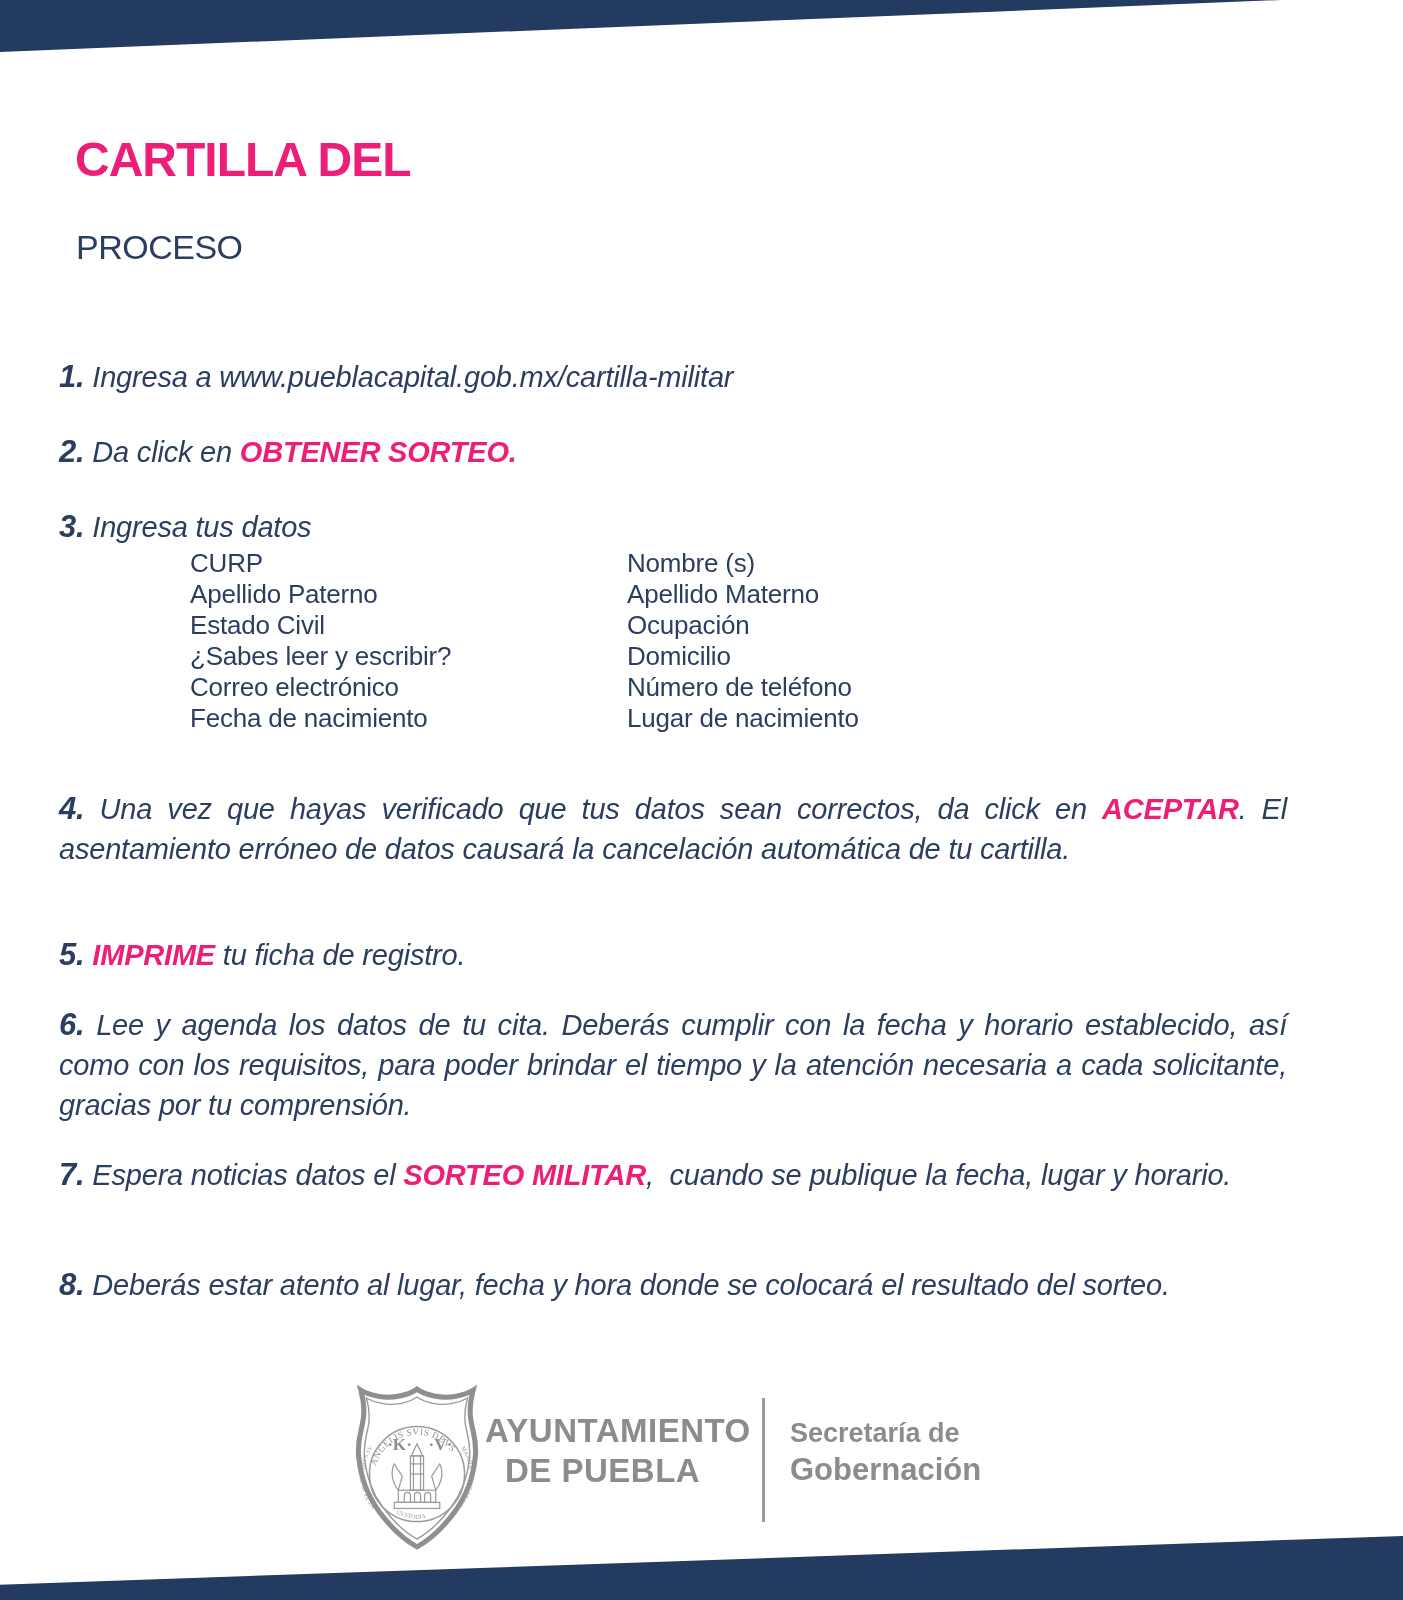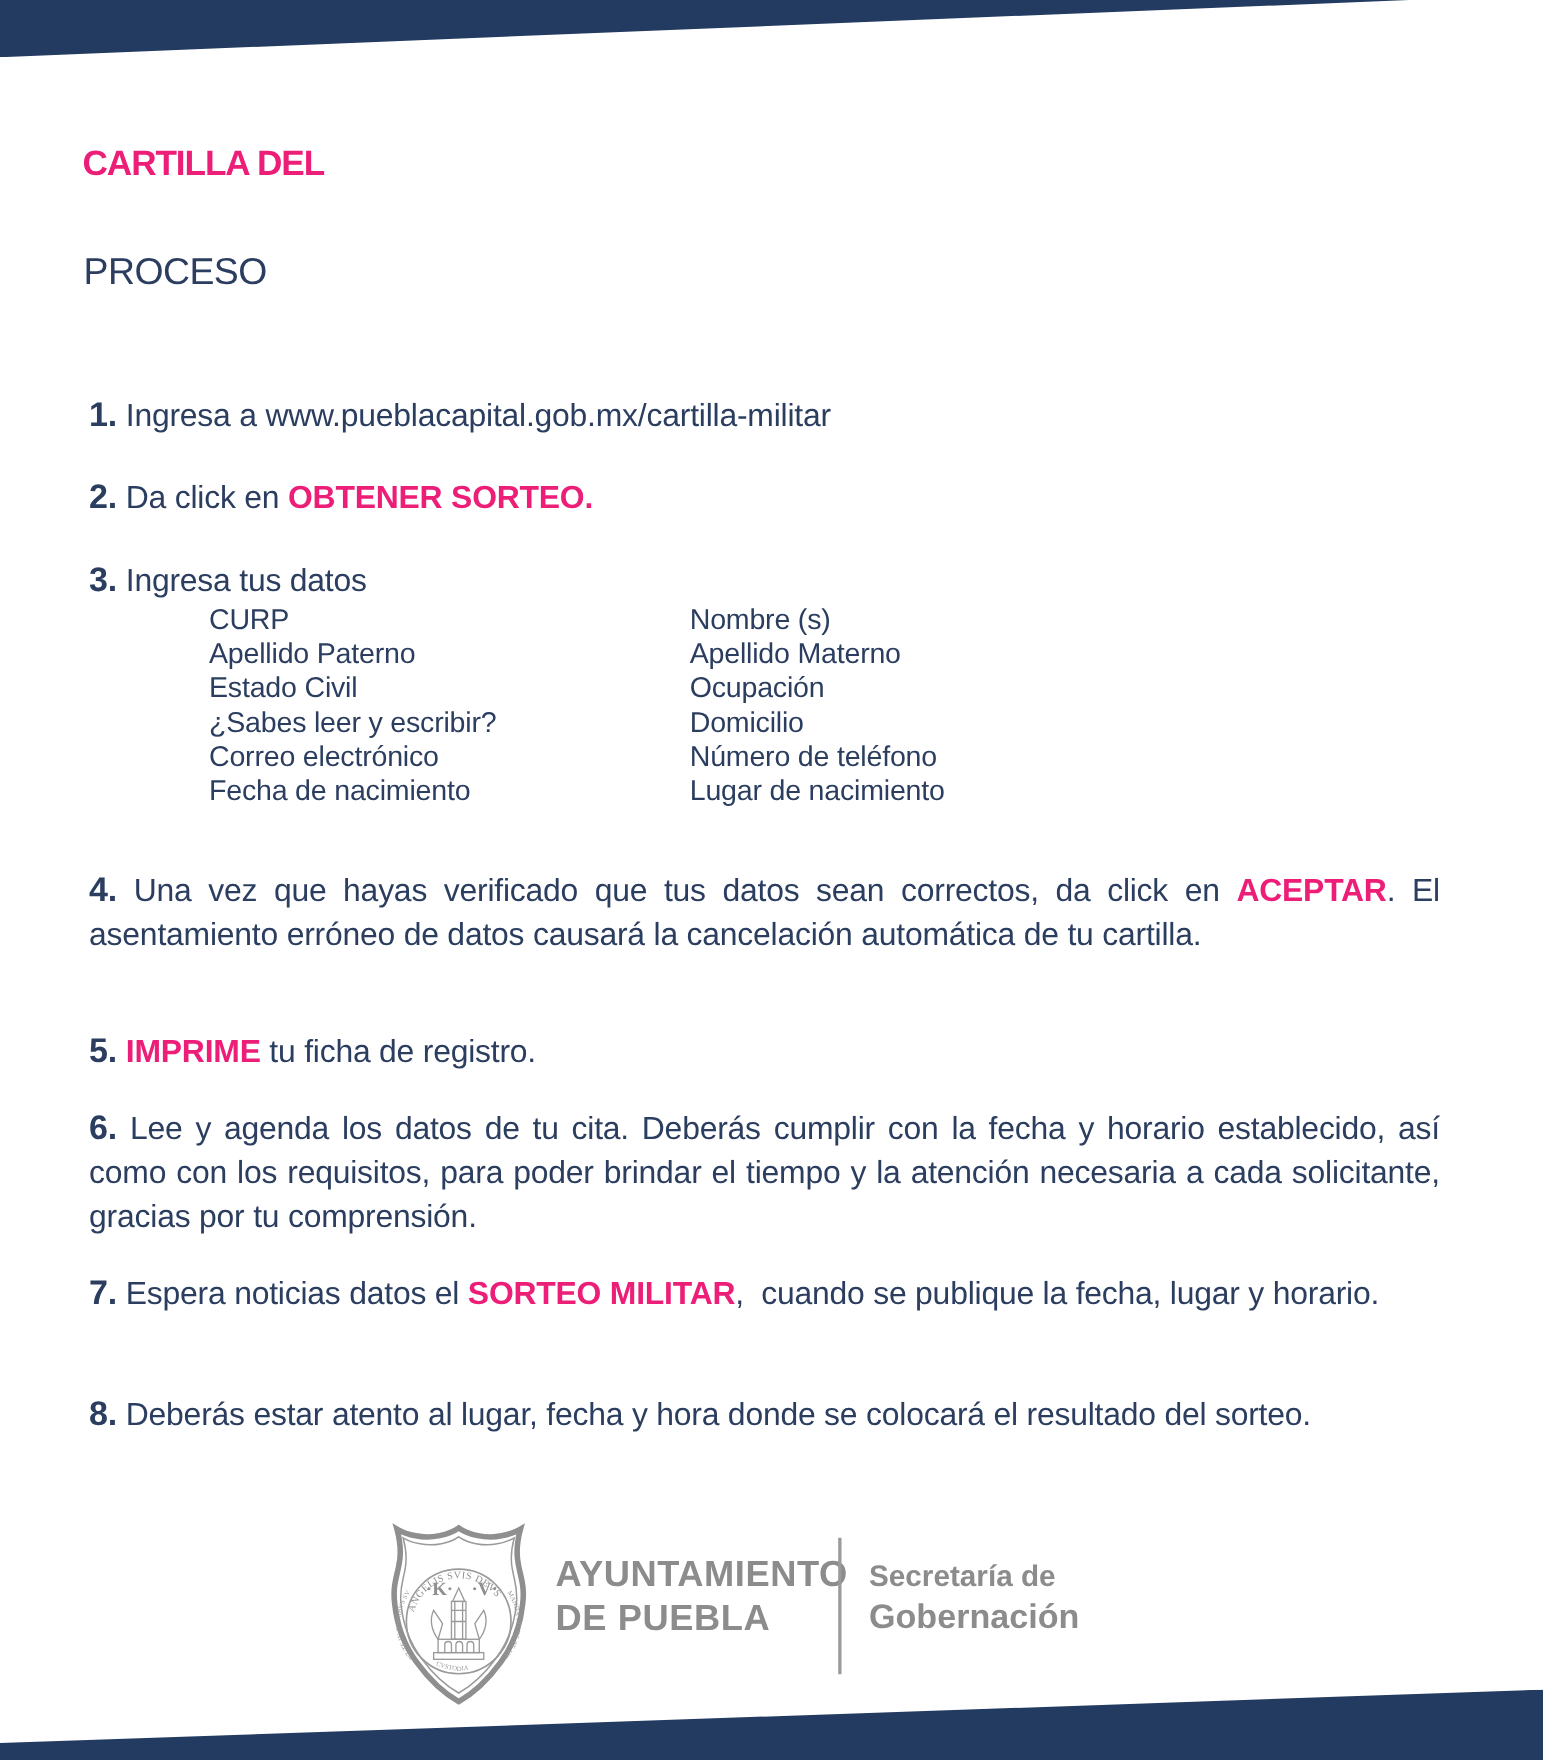--- a/index.html
+++ b/index.html
@@ -20,52 +20,52 @@
     clip-path:polygon(0 0, 91.3% 0, 0 100%);
   }
   .band-bottom{
     position:absolute;left:0;bottom:0;width:1403px;height:64px;
     background:var(--navy);
     clip-path:polygon(0 76%, 100% 0, 100% 100%, 0 100%);
   }
   
   .title{
     position:absolute;left:75px;top:96px;
-    color:var(--pink);font-weight:800;font-size:32px;line-height:63px;
+    color:var(--pink);font-weight:800;font-size:48px;line-height:63px;
     letter-spacing:-1px;
   }
   .subtitle{
     position:absolute;left:76px;top:228px;
     color:var(--navy-text);font-weight:400;font-size:34px;letter-spacing:-0.5px;
   }
   
   .step{
-    position:absolute;left:81px;width:1228px;
-    color:var(--navy-text);font-size:29px;line-height:40px;letter-spacing:-0.2px;
+    position:absolute;left:59px;width:1228px;
+    color:var(--navy-text);font-size:29px;line-height:40px;letter-spacing:-0.2px;font-style:italic;
   }
   .step .num{font-weight:700;font-size:31px;}
   .step .hl{color:var(--pink);font-weight:700;}
   .step .pw{white-space:pre-wrap;}
   .justify{text-align:justify;}
   #step-1{top:328px;} #step-2{top:403px;} #step-3{top:478px;}
   #step-4{top:760px;} #step-5{top:906px;} #step-6{top:976px;}
   #step-7{top:1126px;} #step-8{top:1236px;}
   
   .fields-col{
     position:absolute;top:548px;
     color:var(--navy-text);font-size:26px;line-height:31px;letter-spacing:-0.2px;
     list-style:none;margin:0;padding:0;
   }
   #fields-col-1{left:190px;}
   #fields-col-2{left:627px;}
   
   .footer-org{
     position:absolute;color:var(--gray);font-weight:700;letter-spacing:0.5px;
   }
-  #org-line1{left:505px;top:1412px;font-size:33px;}
+  #org-line1{left:485px;top:1412px;font-size:33px;}
   #org-line2{left:505px;top:1452px;font-size:33px;}
   .footer-divider{
     position:absolute;left:762px;top:1398px;width:3px;height:124px;background:#9a9a9a;
   }
   #dept-line1{position:absolute;left:790px;top:1418px;color:var(--gray);font-size:27px;font-weight:700;}
   #dept-line2{position:absolute;left:790px;top:1452px;color:var(--gray);font-size:31px;font-weight:700;}
   .shield-wrap{position:absolute;left:353px;top:1383px;width:128px;height:172px;}
 </style>
 </head>
 <body>

